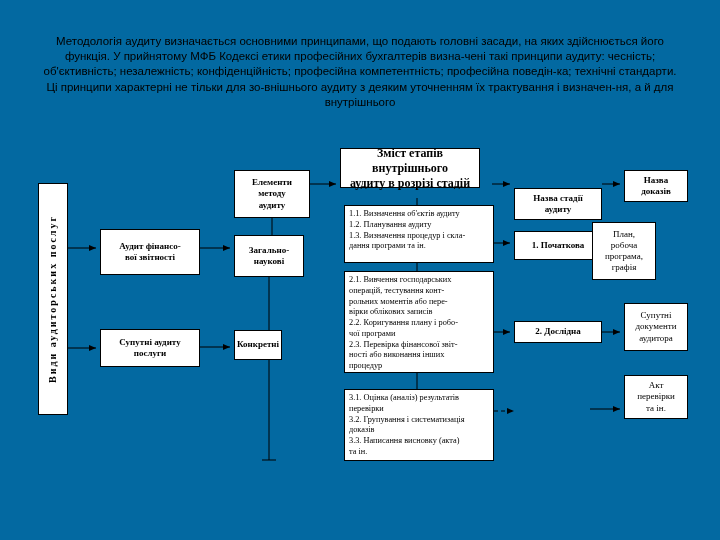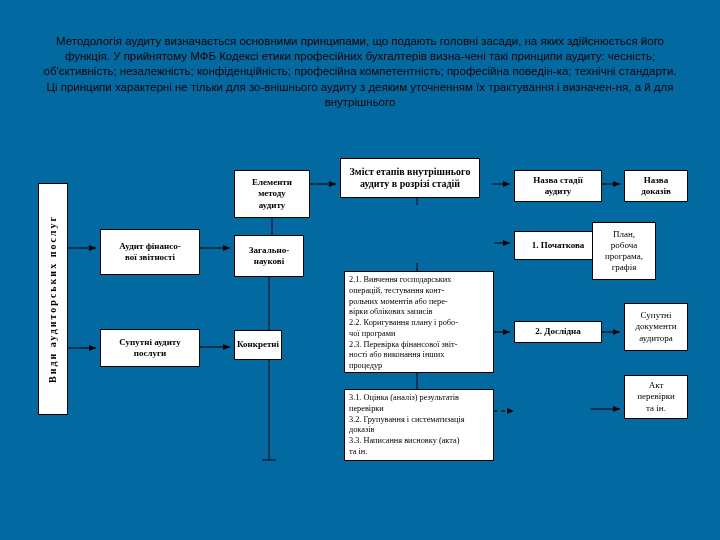--- a/index.html
+++ b/index.html
@@ -66,42 +66,46 @@
 
   <div class="box" style="left:234px;top:170px;width:76px;height:48px">Елементи
 методу
 аудиту</div>
 
   <div class="box" style="left:234px;top:235px;width:70px;height:42px">Загально-
 наукові</div>
 
   <div class="box" style="left:234px;top:330px;width:48px;height:30px">Конкретні</div>
 
-  <div class="box" style="left:340px;top:158px;width:140px;height:40px;font-size:10px">Зміст етапів внутрішнього
+  <div class="box" style="left:340px;top:148px;width:140px;height:40px;font-size:12px">Зміст етапів внутрішнього
 аудиту в розрізі стадій</div>
 
+  <div class="box items" style="left:344px;top:205px;width:150px;height:58px">1.1. Визначення об'єктів аудиту
+1.2. Планування аудиту
+1.3. Визначення процедур і скла-
+дання програми та ін.</div>
 
   <div class="box items" style="left:344px;top:271px;width:150px;height:102px">2.1. Вивчення господарських
 операцій, тестування конт-
 рольних моментів або пере-
 вірки облікових записів
 2.2. Коригування плану і робо-
 чої програми
 2.3. Перевірка фінансової звіт-
 ності або виконання інших
 процедур</div>
 
   <div class="box items" style="left:344px;top:389px;width:150px;height:72px">3.1. Оцінка (аналіз) результатів
 перевірки
 3.2. Групування і систематизація
 доказів
 3.3. Написання висновку (акта)
 та ін.</div>
 
-  <div class="box" style="left:514px;top:170px;width:88px;height:32px">Назва стадії
+  <div class="box" style="left:514px;top:188px;width:88px;height:32px">Назва стадії
 аудиту</div>
 
   <div class="box" style="left:514px;top:231px;width:88px;height:29px">1. Початкова</div>
 
   <div class="box" style="left:514px;top:321px;width:88px;height:22px">2. Дослідна</div>
 
 
   <div class="box" style="left:624px;top:170px;width:64px;height:32px">Назва
 доказів</div>
 

